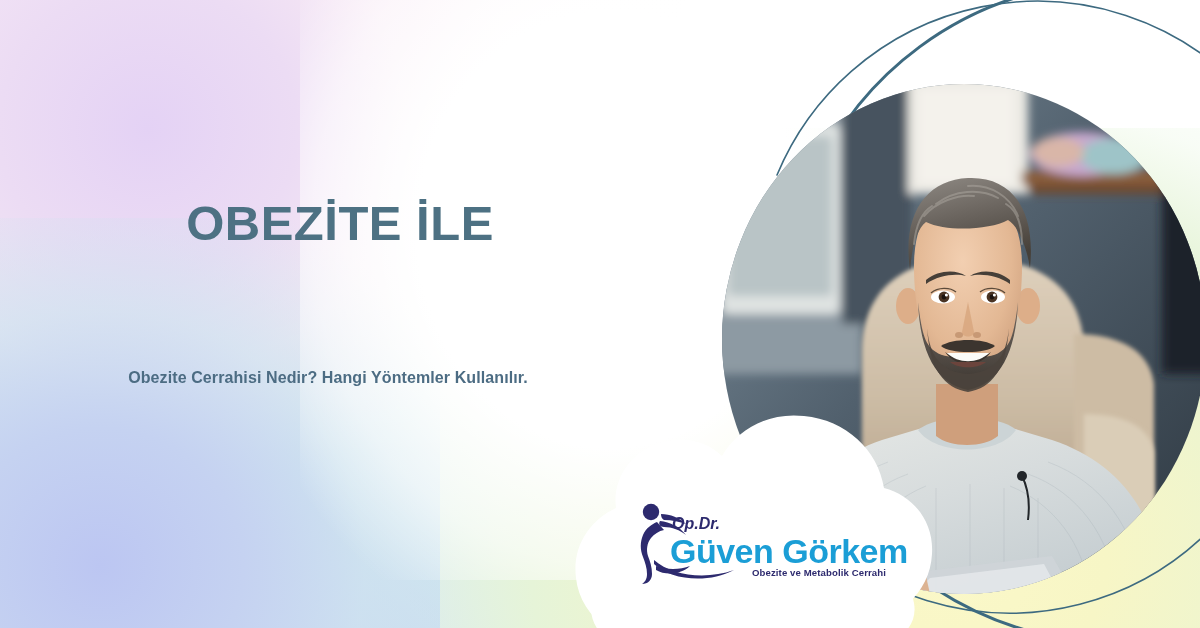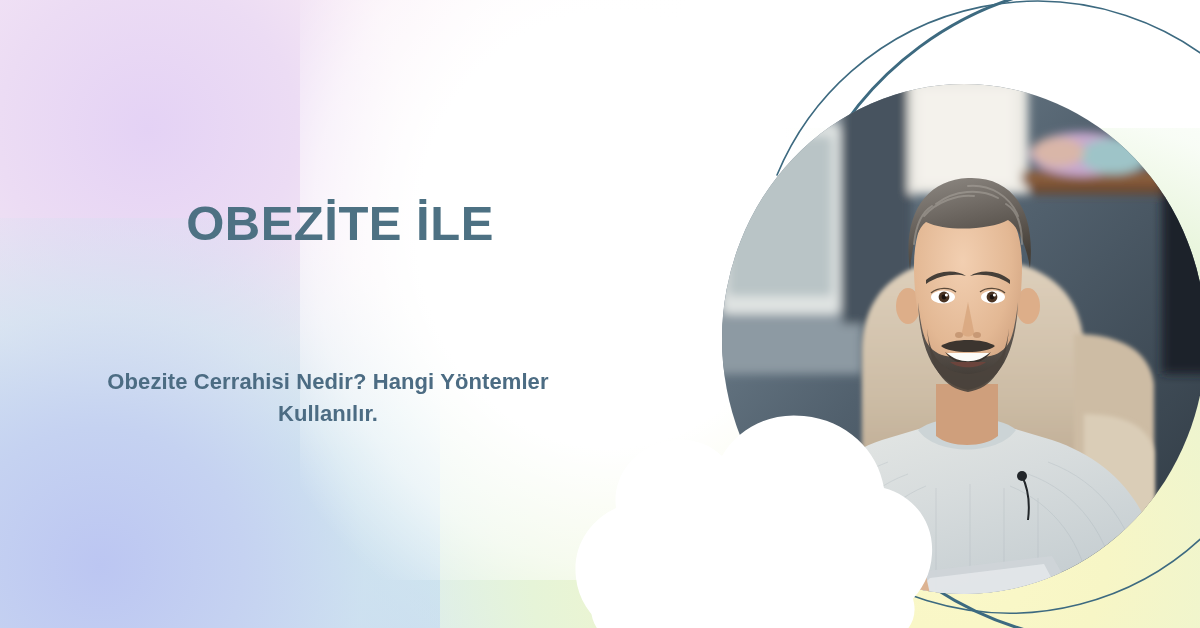--- a/index.html
+++ b/index.html
@@ -64,21 +64,21 @@
   
   .headline{position:absolute;left:60px;top:196px;width:560px;text-align:center;}
   .title{
     color:#4d7183;
     font-size:49px;line-height:1.14;font-weight:bold;
     letter-spacing:0.5px;margin:0;
     text-transform:uppercase;
   }
   .subtitle{
     color:#4c6c83;
-    font-size:22px;line-height:1.45;font-weight:bold;
+    font-size:16px;line-height:1.45;font-weight:bold;
     margin:0;letter-spacing:0.1px;
   }
   .subtitle-wrap{position:absolute;left:58px;top:366px;width:540px;text-align:center;}
 
   
   .cloud{position:absolute;left:566px;top:408px;width:380px;height:240px;}
   .cloud svg{display:block;width:380px;height:240px;}
 
   .logo{position:absolute;left:630px;top:500px;width:280px;height:86px;}
   .logo svg{display:block;width:280px;height:86px;}
@@ -296,14 +296,50 @@
                C 364 186 330 214 290 216
                L 290 236 Z" fill="#ffffff"></path>
       <path d="M 60 180 L 330 180 L 330 240 L 60 240 Z" fill="#ffffff"></path>
       <path d="M 28 186
                C 18 210 34 236 64 238
                L 300 238
                C 336 238 356 214 346 188 Z" fill="#ffffff"></path>
     </svg>
   </div>
 
+  <div class="logo">
+    <svg viewBox="0 0 280 86" xmlns="http://www.w3.org/2000/svg">
+
+      <g fill="#2d2a6e">
+        <circle cx="21" cy="12" r="8.2"></circle>
+        <path d="M 27 22
+                 C 22 24 16 28 13 35
+                 C 10 42 10 50 13 57
+                 C 15 62 17 68 17 74
+                 C 17 79 15 82 12 84
+                 C 18 84 22 80 22 74
+                 C 22 67 20 61 18 56
+                 C 16 50 17 43 21 38
+                 C 24 34 29 31 34 30 Z"></path>
+        <path d="M 30 21
+                 C 40 22 50 27 56 35
+                 C 50 30 42 27 34 27
+                 C 30 27 28 24 30 21 Z"></path>
+        <path d="M 26 66
+                 C 36 70 50 70 60 66
+                 C 52 74 36 76 26 70 Z"></path>
+        <path d="M 56 24
+                 C 50 18 40 14 31 14
+                 C 31 17 32 19 34 20
+                 C 42 20 50 22 56 24 Z"></path>
+      </g>
+
+      <path d="M 24 60 C 42 76 76 80 104 70 C 78 84 40 80 24 64 Z" fill="#2d2a6e"></path>
+
+      <text x="42" y="29" font-family="&quot;Liberation Sans&quot;, sans-serif" font-size="16" font-weight="bold" fill="#2d2a6e" font-style="italic">Op.Dr.</text>
+
+      <text x="40" y="63" font-family="&quot;Liberation Sans&quot;, sans-serif" font-size="34" font-weight="bold" fill="#1b9ed6" letter-spacing="-0.5">Güven Görkem</text>
+
+      <text x="122" y="76" font-family="&quot;Liberation Sans&quot;, sans-serif" font-size="9.6" font-weight="bold" fill="#2d2a6e" letter-spacing="0.1">Obezite ve Metabolik Cerrahi</text>
+    </svg>
+  </div>
 
 </div>
 
 </body></html>

